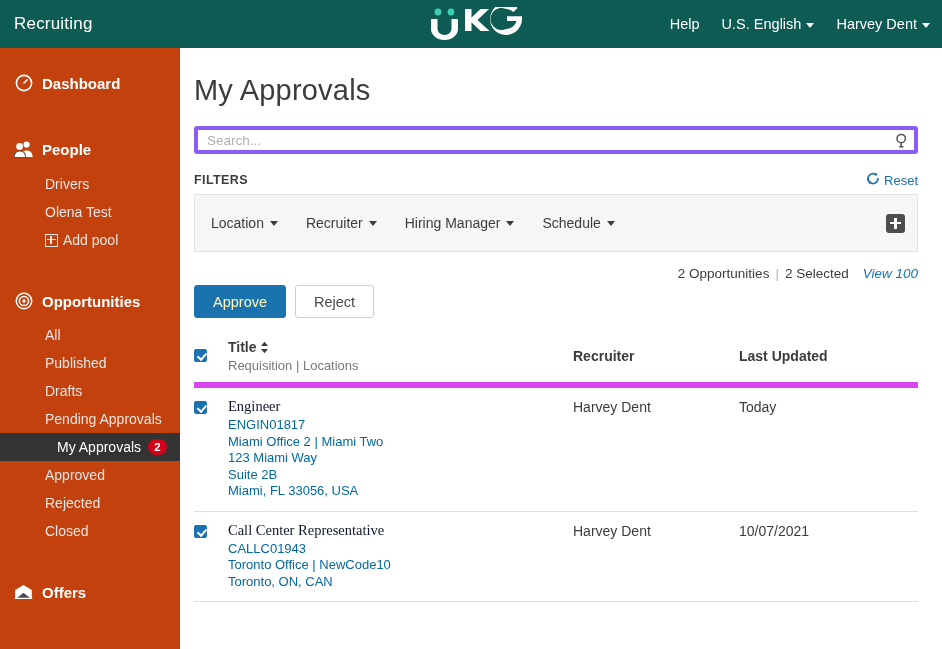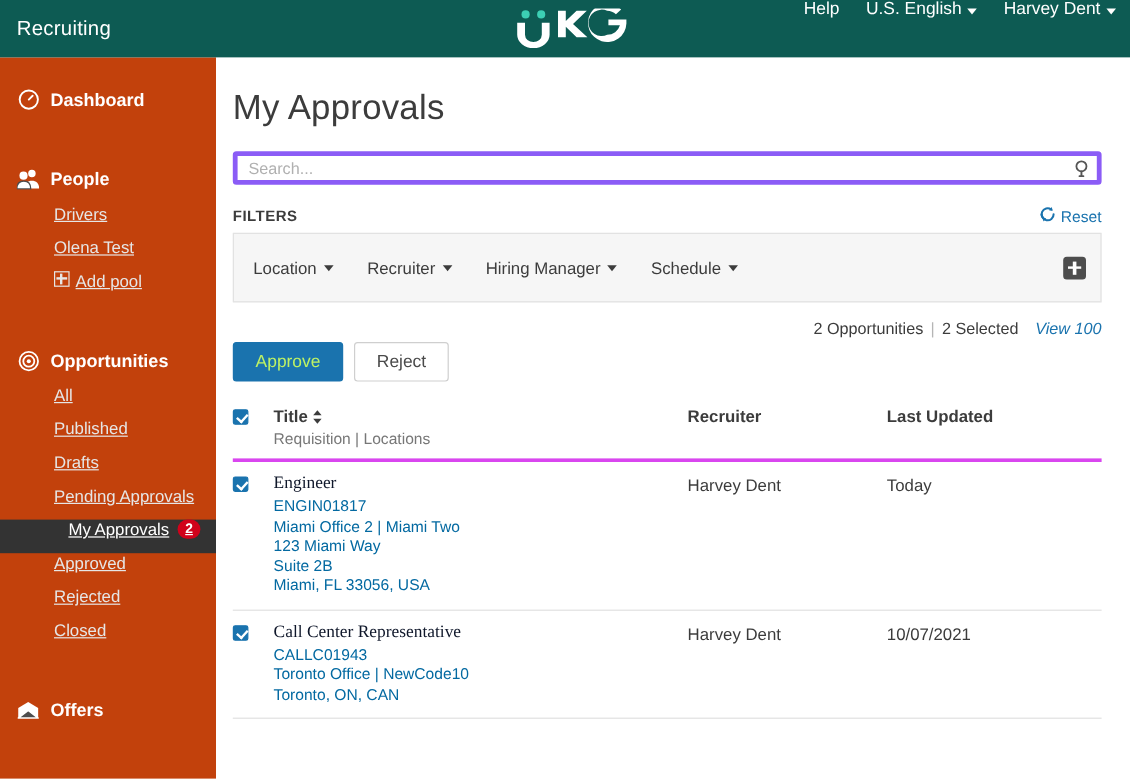--- a/index.html
+++ b/index.html
@@ -47,21 +47,21 @@
     align-items: center;
     justify-content: center;
   }
   .logo svg { display: block; }
   .topnav {
     position: absolute;
     right: 12px;
     top: 0;
     height: 48px;
     display: flex;
-    align-items: flex-start;
+    align-items: center;
     gap: 22px;
   }
   .topnav-item {
     color: #ffffff;
     font-size: 14.5px;
     white-space: nowrap;
     cursor: pointer;
     display: flex;
     align-items: center;
     gap: 5px;
@@ -99,27 +99,27 @@
   }
   .nav-head .ico {
     width: 19px; height: 19px;
     display: inline-flex;
     align-items: center;
     justify-content: center;
     flex: 0 0 19px;
   }
   .nav-sub {
     display: flex;
+    align-items: center;
     height: 28px;
     padding-left: 45px;
     color: #e6e6e6;
     font-size: 14px;
     cursor: pointer;
     white-space: nowrap;
-    text-decoration: underline;
   }
   .nav-sub.indent2 { padding-left: 57px; }
   .nav-sub.active {
     background: #333333;
     color: #ffffff;
   }
   .nav-sub .plus-ico {
     width: 13px; height: 13px;
     border: 1.6px solid #e6e6e6;
     position: relative;
@@ -294,36 +294,36 @@
     font-family: "Liberation Sans", sans-serif;
     font-size: 14.5px;
     border-radius: 3px;
     cursor: pointer;
     height: 33px;
     padding: 0 18px;
     border: 1px solid transparent;
   }
   .btn-primary {
     background: #1a73ae;
-    color: #bef264;
+    color: #fef9c3;
     border-color: #1a73ae;
   }
   .btn-default {
     background: #ffffff;
     color: #4a4a4a;
     border-color: #cfcfcf;
   }
 
   
   .tbl { width: 100%; }
   .tbl-head {
     display: flex;
-    align-items: flex-start;
+    align-items: center;
     padding-bottom: 9px;
-    border-bottom: 3px solid #d946ef;
+    border-bottom: 6px solid #d946ef;
   }
   .col-check { flex: 0 0 34px; padding-top: 2px; }
   .col-title { flex: 0 0 345px; }
   .col-recruiter { flex: 0 0 166px; }
   .col-updated { flex: 1 1 auto; }
 
   .th {
     font-size: 14px;
     font-weight: bold;
     color: #3c3c3c;

